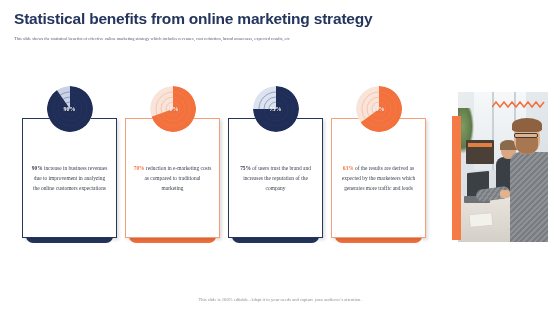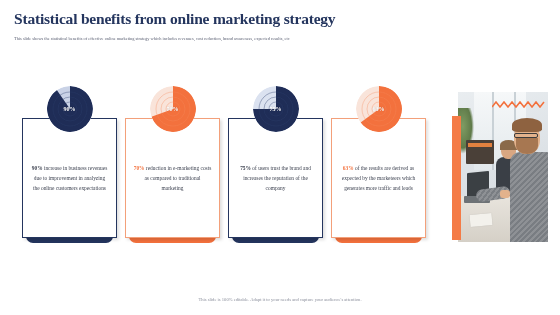--- a/index.html
+++ b/index.html
@@ -17,21 +17,21 @@
   }
 
   
   .header {
     position: absolute;
     left: 14px;
     top: 10px;
     width: 520px;
   }
   .slide-title {
-    font-family: Liberation Serif, serif;
+    font-family: Liberation Sans, sans-serif;
     font-size: 15.5px;
     font-weight: bold;
     color: #24355e;
     letter-spacing: -0.2px;
     line-height: 1.1;
     margin: 0;
     white-space: nowrap;
   }
   .slide-subtitle {
     font-family: "Liberation Serif", serif;

